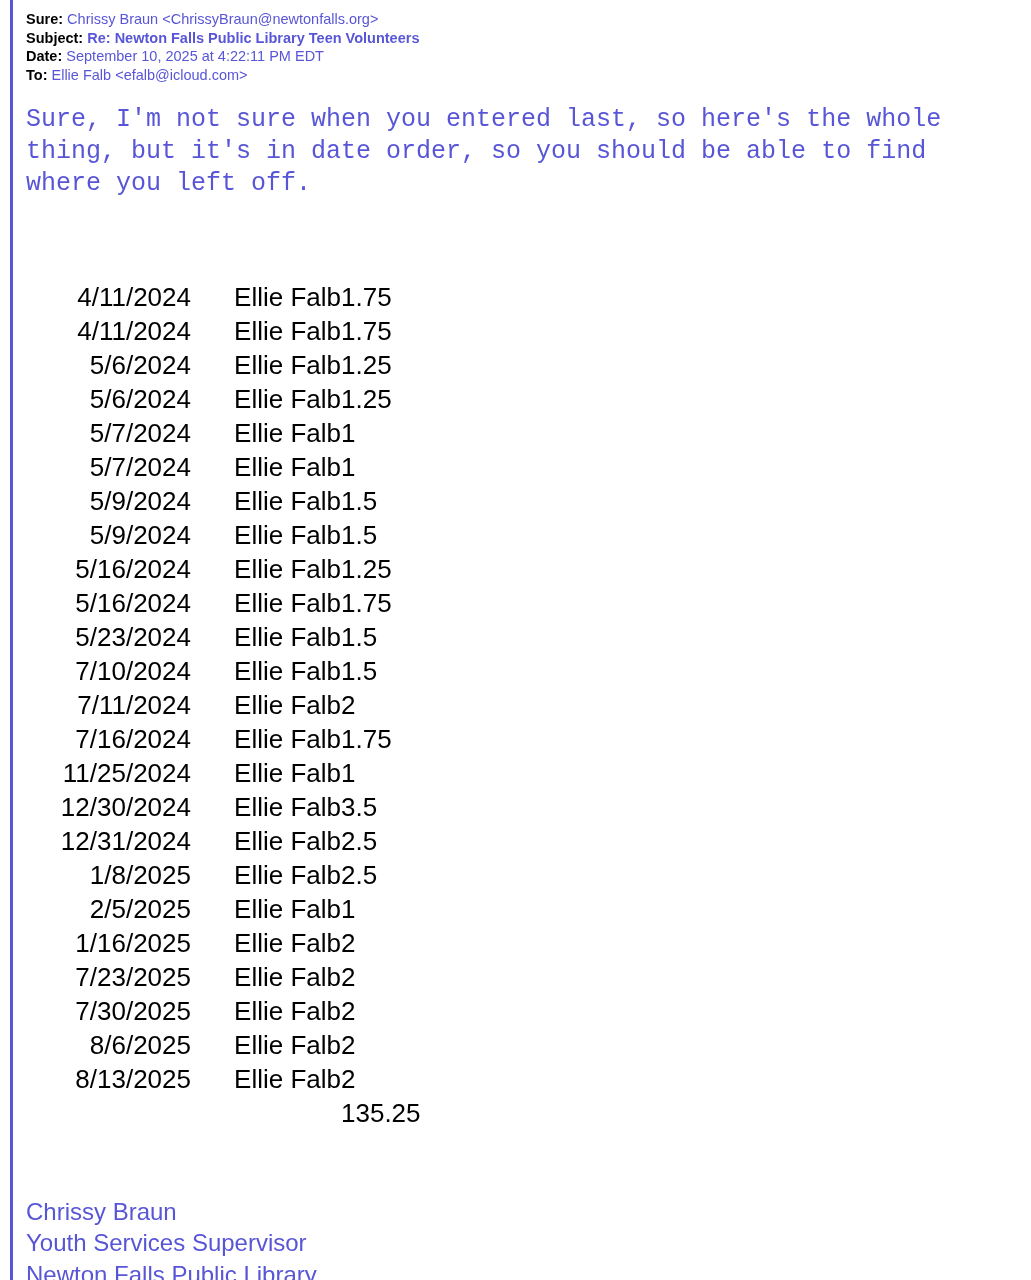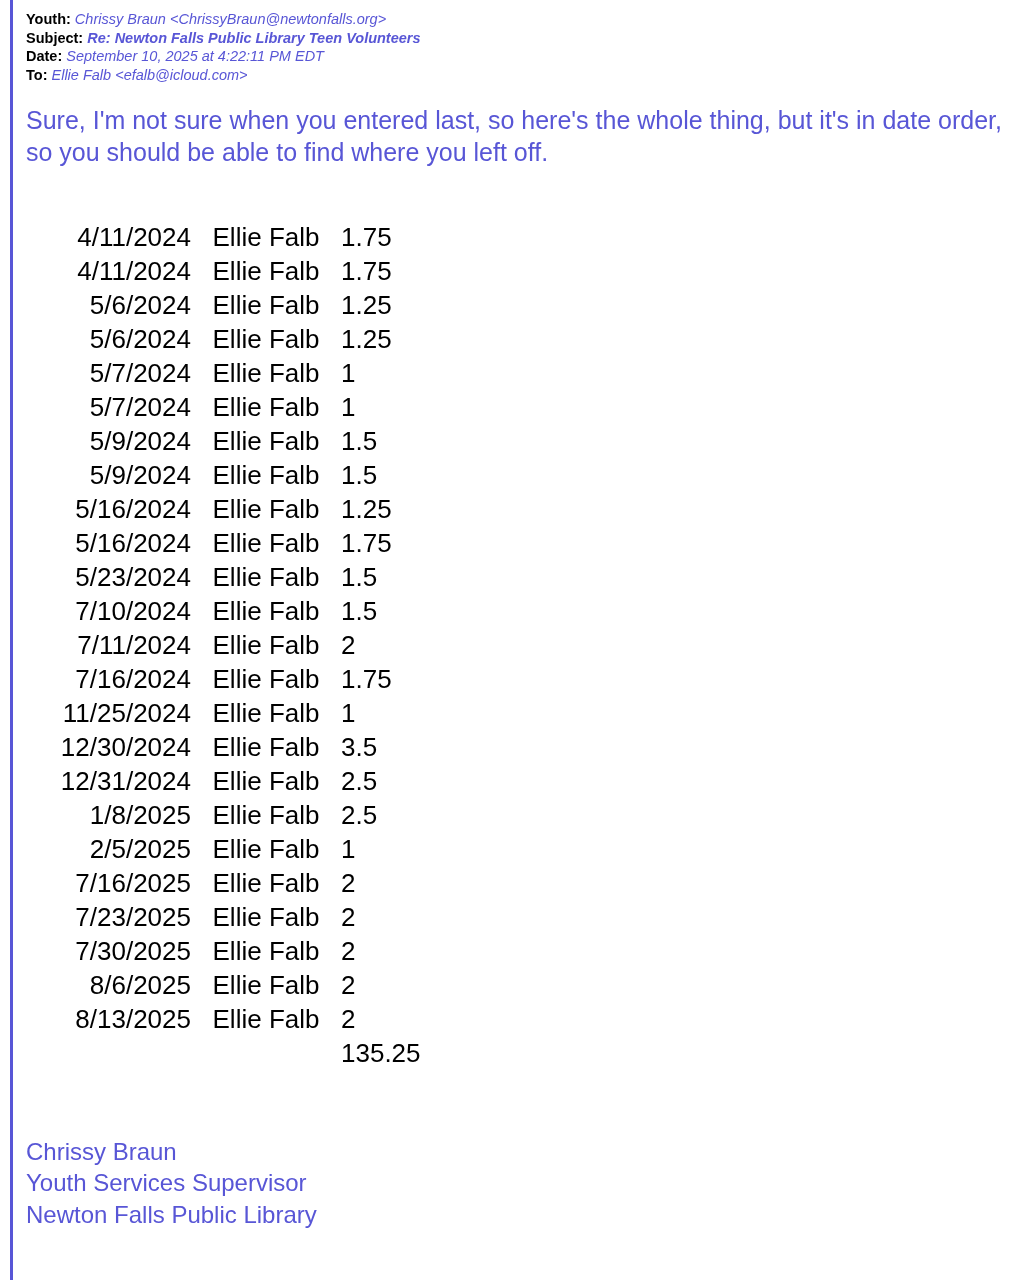--- a/index.html
+++ b/index.html
@@ -38,56 +38,56 @@
     font-size: 14.5px;
     color: #000;
     white-space: nowrap;
   }
   .hdr-label {
     font-weight: bold;
     color: #000;
   }
   .hdr-value {
     color: #5856d6;
-    font-style: italic;
   }
   .hdr-row.subject .hdr-value {
     font-weight: bold;
     margin-top: 26px;
   }
   
   .intro {
     margin-top: 20px;
     font-size: 25px;
     line-height: 1.28;
     color: #5856d6;
     max-width: 990px;
+    font-family: Liberation Mono, monospace;
   }
   
   .table-wrap {
-    margin-top: 52px;
+    margin-top: 80px;
     margin-left: 20px;
   }
   table.hours {
     border-collapse: collapse;
     font-size: 26px;
     color: #000;
   }
   table.hours td {
     padding: 0;
     height: 34px;
     line-height: 34px;
     white-space: nowrap;
   }
   td.c-date {
     text-align: right;
     width: 145px;
   }
   td.c-name {
-    text-align: center;
+    text-align: right;
     padding-left: 0;
     width: 150px;
   }
   td.c-hours {
     width: 250px;
   }
   tr.total-row td.c-hours {
     text-align: left;
   }
   
@@ -103,21 +103,21 @@
 </style>
 </head>
 <body>
 
 <div class="quote-bar"></div>
 
 <div class="content">
 
   <div class="headers">
     <div class="hdr-row from">
-      <span class="hdr-label">Youth:</span>
+      <span class="hdr-label">Sure:</span>
       <span class="hdr-value">Chrissy Braun &lt;ChrissyBraun@newtonfalls.org&gt;</span>
     </div>
     <div class="hdr-row subject">
       <span class="hdr-label">Subject:</span>
       <span class="hdr-value">Re: Newton Falls Public Library Teen Volunteers</span>
     </div>
     <div class="hdr-row date">
       <span class="hdr-label">Date:</span>
       <span class="hdr-value">September 10, 2025 at 4:22:11 PM EDT</span>
     </div>
@@ -221,21 +221,21 @@
           <td class="c-date">1/8/2025</td>
           <td class="c-name">Ellie Falb</td>
           <td class="c-hours">2.5</td>
         </tr>
         <tr class="row">
           <td class="c-date">2/5/2025</td>
           <td class="c-name">Ellie Falb</td>
           <td class="c-hours">1</td>
         </tr>
         <tr class="row">
-          <td class="c-date">7/16/2025</td>
+          <td class="c-date">1/16/2025</td>
           <td class="c-name">Ellie Falb</td>
           <td class="c-hours">2</td>
         </tr>
         <tr class="row">
           <td class="c-date">7/23/2025</td>
           <td class="c-name">Ellie Falb</td>
           <td class="c-hours">2</td>
         </tr>
         <tr class="row">
           <td class="c-date">7/30/2025</td>

